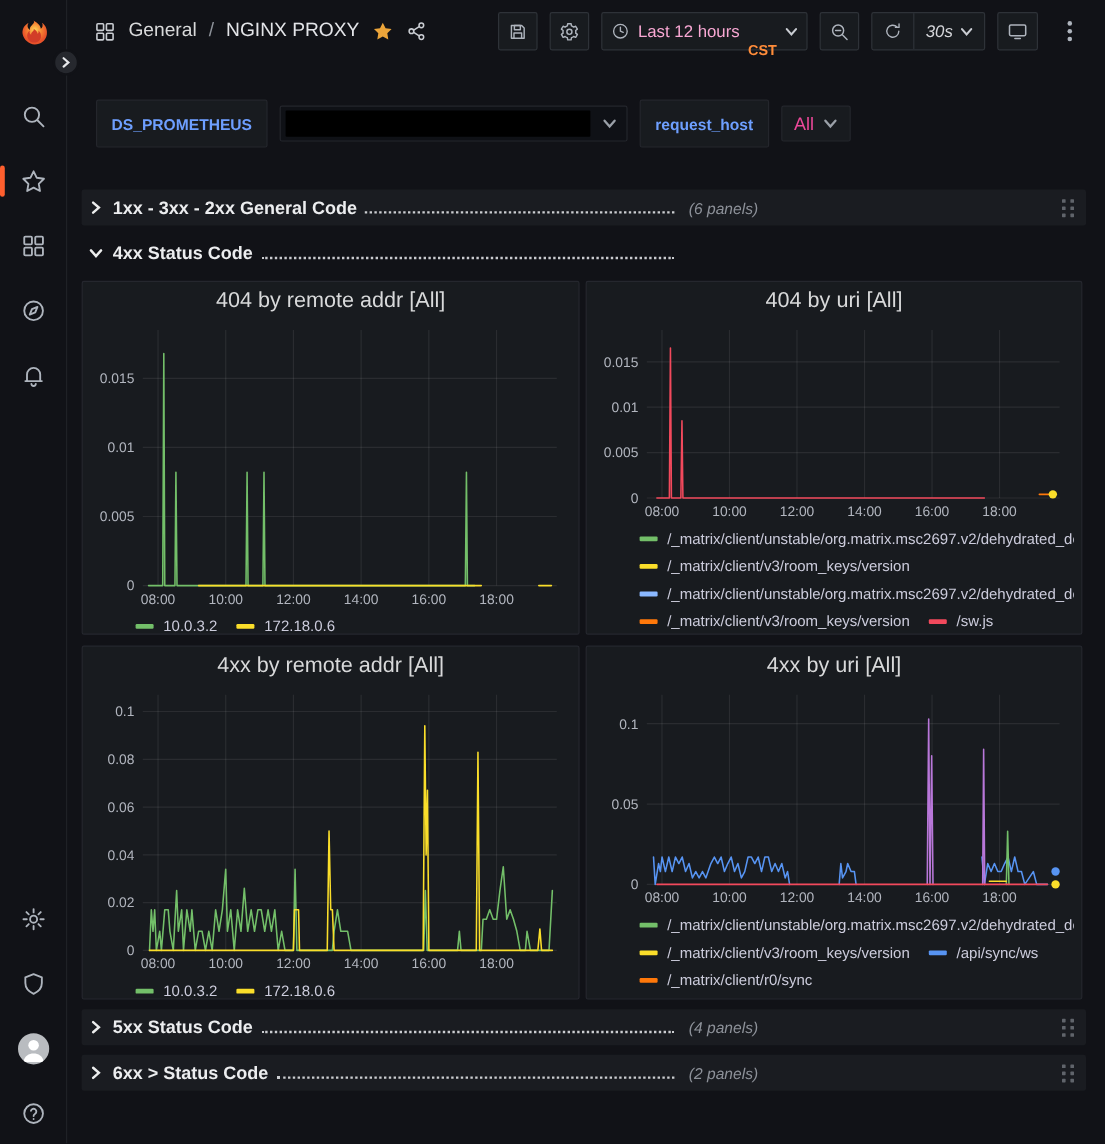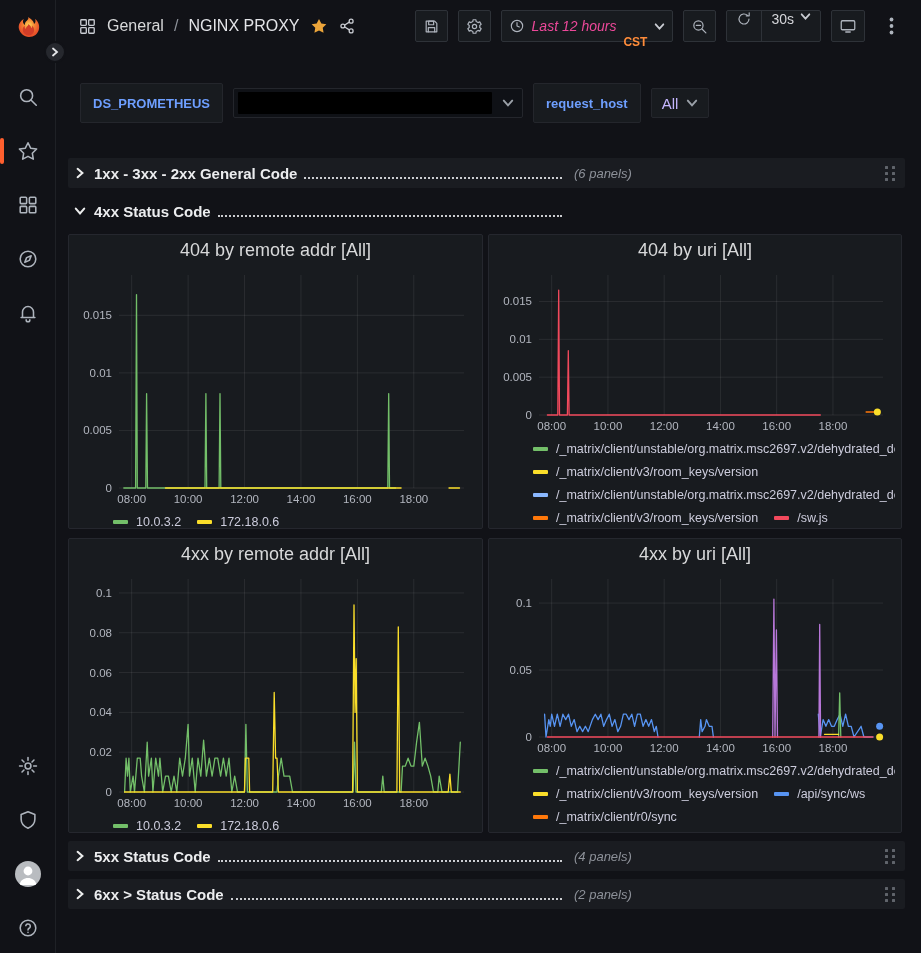--- a/index.html
+++ b/index.html
@@ -48,40 +48,40 @@
   .crumb-title { font-size:16px; color:#e3e4e8; cursor:pointer; }
   .tb-right { margin-left:auto; display:flex; align-items:center; gap:10px; }
   .tb-btn {
     height:32px; min-width:32px; padding:0 7px; background:#181b1f;
     border:1px solid #2e3238; border-radius:2px;
     display:flex; align-items:center; justify-content:center; gap:7px; cursor:pointer;
     color:#c9ccd2;
   }
   .tb-btn.noborder { border:none; background:transparent; }
   .tb-group { display:flex; align-items:stretch; border:1px solid #2e3238; border-radius:2px; background:#181b1f; height:32px; }
-  .tb-group .seg { display:flex; padding:0 9px; gap:6px; cursor:pointer; }
+  .tb-group .seg { display:flex; align-items:center; padding:0 9px; gap:6px; cursor:pointer;font-style:italic; }
   .tb-group .seg + .seg { border-left:1px solid #2e3238; }
   .tz-badge { color:#ff8c3a; font-weight:700; font-size:12px;margin-top:32px; }
-  .time-text { font-size:14px; color:#ec4899;font-style:italic; }
+  .time-text { font-size:14px; color:#f9a8d4; }
 
   
   .varbar { height:38px; flex:0 0 38px; display:flex; align-items:center; gap:10px; padding:0 16px 0 24px; margin-top:2px; }
   .var-label {
     height:40px; display:flex; align-items:center; padding:0 12px;
     background:#181b1f; border:1px solid #24262c; border-radius:2px;
     color:#6e9fff; font-size:13px; font-weight:700; cursor:pointer;
   }
   .var-select {
     height:30px; width:290px; display:flex; align-items:center; justify-content:space-between;
     background:#0f1116; border:1px solid #24262c; border-radius:2px; padding:3px 8px 3px 4px; cursor:pointer;
   }
   .redacted { flex:1; height:22px; background:#000; border-radius:1px; margin-right:10px; }
   .var-value {
     height:30px; display:flex; align-items:center; gap:8px; padding:0 10px;
-    background:#181b1f; border:1px solid #24262c; border-radius:2px; color:#c4b5fd; font-size:15px; cursor:pointer;
+    background:#181b1f; border:1px solid #24262c; border-radius:2px; color:#ec4899; font-size:15px; cursor:pointer;
   }
 
   
   .dash { flex:1; padding:6px 16px 0 12px; overflow:hidden; }
 
   .row-banner {
     height:30px; display:flex; align-items:center; gap:8px; padding:0 8px 0 6px;
     background:#1a1c21; border-radius:2px; margin-bottom:8px; cursor:pointer;
   }
   .row-header { height:30px; display:flex; align-items:center; gap:8px; padding:0 8px 0 6px; margin:0 0 8px 0; cursor:pointer; }

